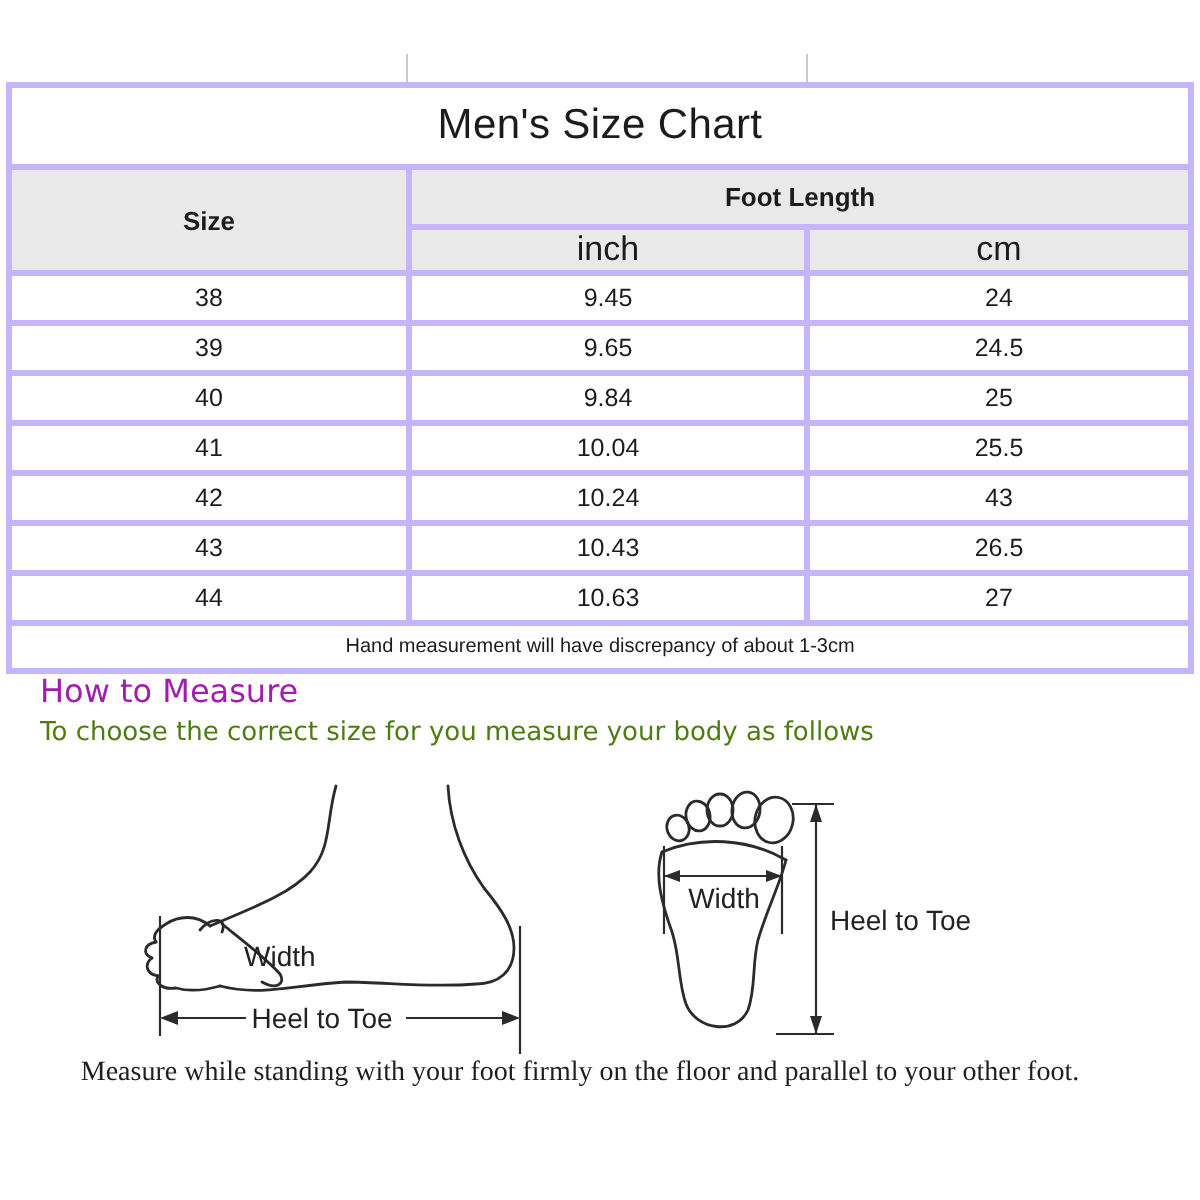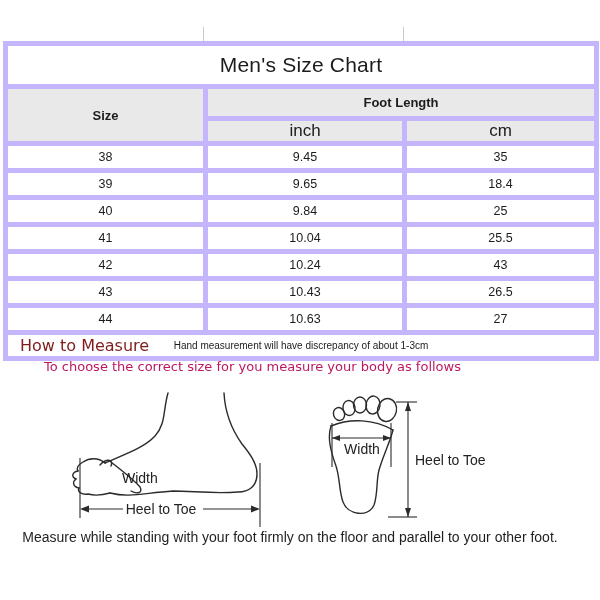--- a/index.html
+++ b/index.html
@@ -5,45 +5,45 @@
   html,body{margin:0;padding:0;background:#fff;}
   #page{position:relative;width:600px;height:600px;background:#ffffff;overflow:hidden;
         font-family:"Liberation Sans",sans-serif;color:#1c1c1c;}
 
   
   .guide-stub{position:absolute;top:27px;width:1px;height:14px;background:#c9c9c9;}
 
   
   #size-table{position:absolute;left:3px;top:41px;width:591px;border-collapse:collapse;
               table-layout:fixed;border:2px solid #6f6f6f;}
-  #size-table td{border:5px solid #c4b5fd;text-align:center;vertical-align:middle;
+  #size-table td{border:3px solid #c4b5fd;text-align:center;vertical-align:middle;
                  font-size:12.5px;color:#1c1c1c;padding:0;}
   #size-table td.title-cell{height:38px;font-size:21px;letter-spacing:0.2px;background:#fff;}
   #size-table td.hdr{background:#e9e9e9;font-weight:bold;font-size:13px;}
   #size-table td.hdr-main{height:27px;}
   #size-table td.hdr-sub{background:#e9e9e9;height:20px;font-weight:normal;font-size:17px;}
   #size-table td.data-cell{height:22px;}
   #size-table td.foot-cell{height:21px;font-size:10px;text-align:center;}
 
   
   #howto-heading{position:absolute;left:20px;top:336px;font-family:"DejaVu Sans",sans-serif;
-                 font-size:16px;color:#7f1d1d;}
+                 font-size:16px;color:#a21caf;}
   #howto-sub{position:absolute;left:20px;top:359px;font-family:"DejaVu Sans",sans-serif;
-             font-size:13px;color:#be185d;margin-left:24px;}
+             font-size:13px;color:#4d7c0f;}
 
   svg{position:absolute;}
   #side-foot-svg{left:55px;top:392px;}
   #sole-foot-svg{left:318px;top:388px;}
   .stroke{fill:none;stroke:#2b2b2b;stroke-width:1.4;stroke-linecap:round;stroke-linejoin:round;}
   .thin{fill:none;stroke:#2b2b2b;stroke-width:1.1;}
   .ah{fill:#2b2b2b;stroke:none;}
   .diag-label{font-family:"Liberation Sans",sans-serif;font-size:14px;fill:#222222;}
 
   #bottom-note{position:absolute;left:0;top:529px;width:580px;text-align:center;
-               font-size:14px;color:#1f1f1f;}
+               font-size:14px;color:#1f1f1f;font-family:Liberation Serif, serif;}
 </style>
 </head>
 <body>
 
 <div id="page">
 
   <div class="guide-stub" style="left:203px;"></div>
   <div class="guide-stub" style="left:403px;"></div>
 
   <table id="size-table">
@@ -60,26 +60,26 @@
         <td class="hdr" rowspan="2">Size</td>
         <td class="hdr hdr-main" colspan="2">Foot Length</td>
       </tr>
       <tr>
         <td class="hdr-sub">inch</td>
         <td class="hdr-sub">cm</td>
       </tr>
       <tr>
         <td class="data-cell">38</td>
         <td class="data-cell">9.45</td>
-        <td class="data-cell">35</td>
+        <td class="data-cell">24</td>
       </tr>
       <tr>
         <td class="data-cell">39</td>
         <td class="data-cell">9.65</td>
-        <td class="data-cell">18.4</td>
+        <td class="data-cell">24.5</td>
       </tr>
       <tr>
         <td class="data-cell">40</td>
         <td class="data-cell">9.84</td>
         <td class="data-cell">25</td>
       </tr>
       <tr>
         <td class="data-cell">41</td>
         <td class="data-cell">10.04</td>
         <td class="data-cell">25.5</td>

